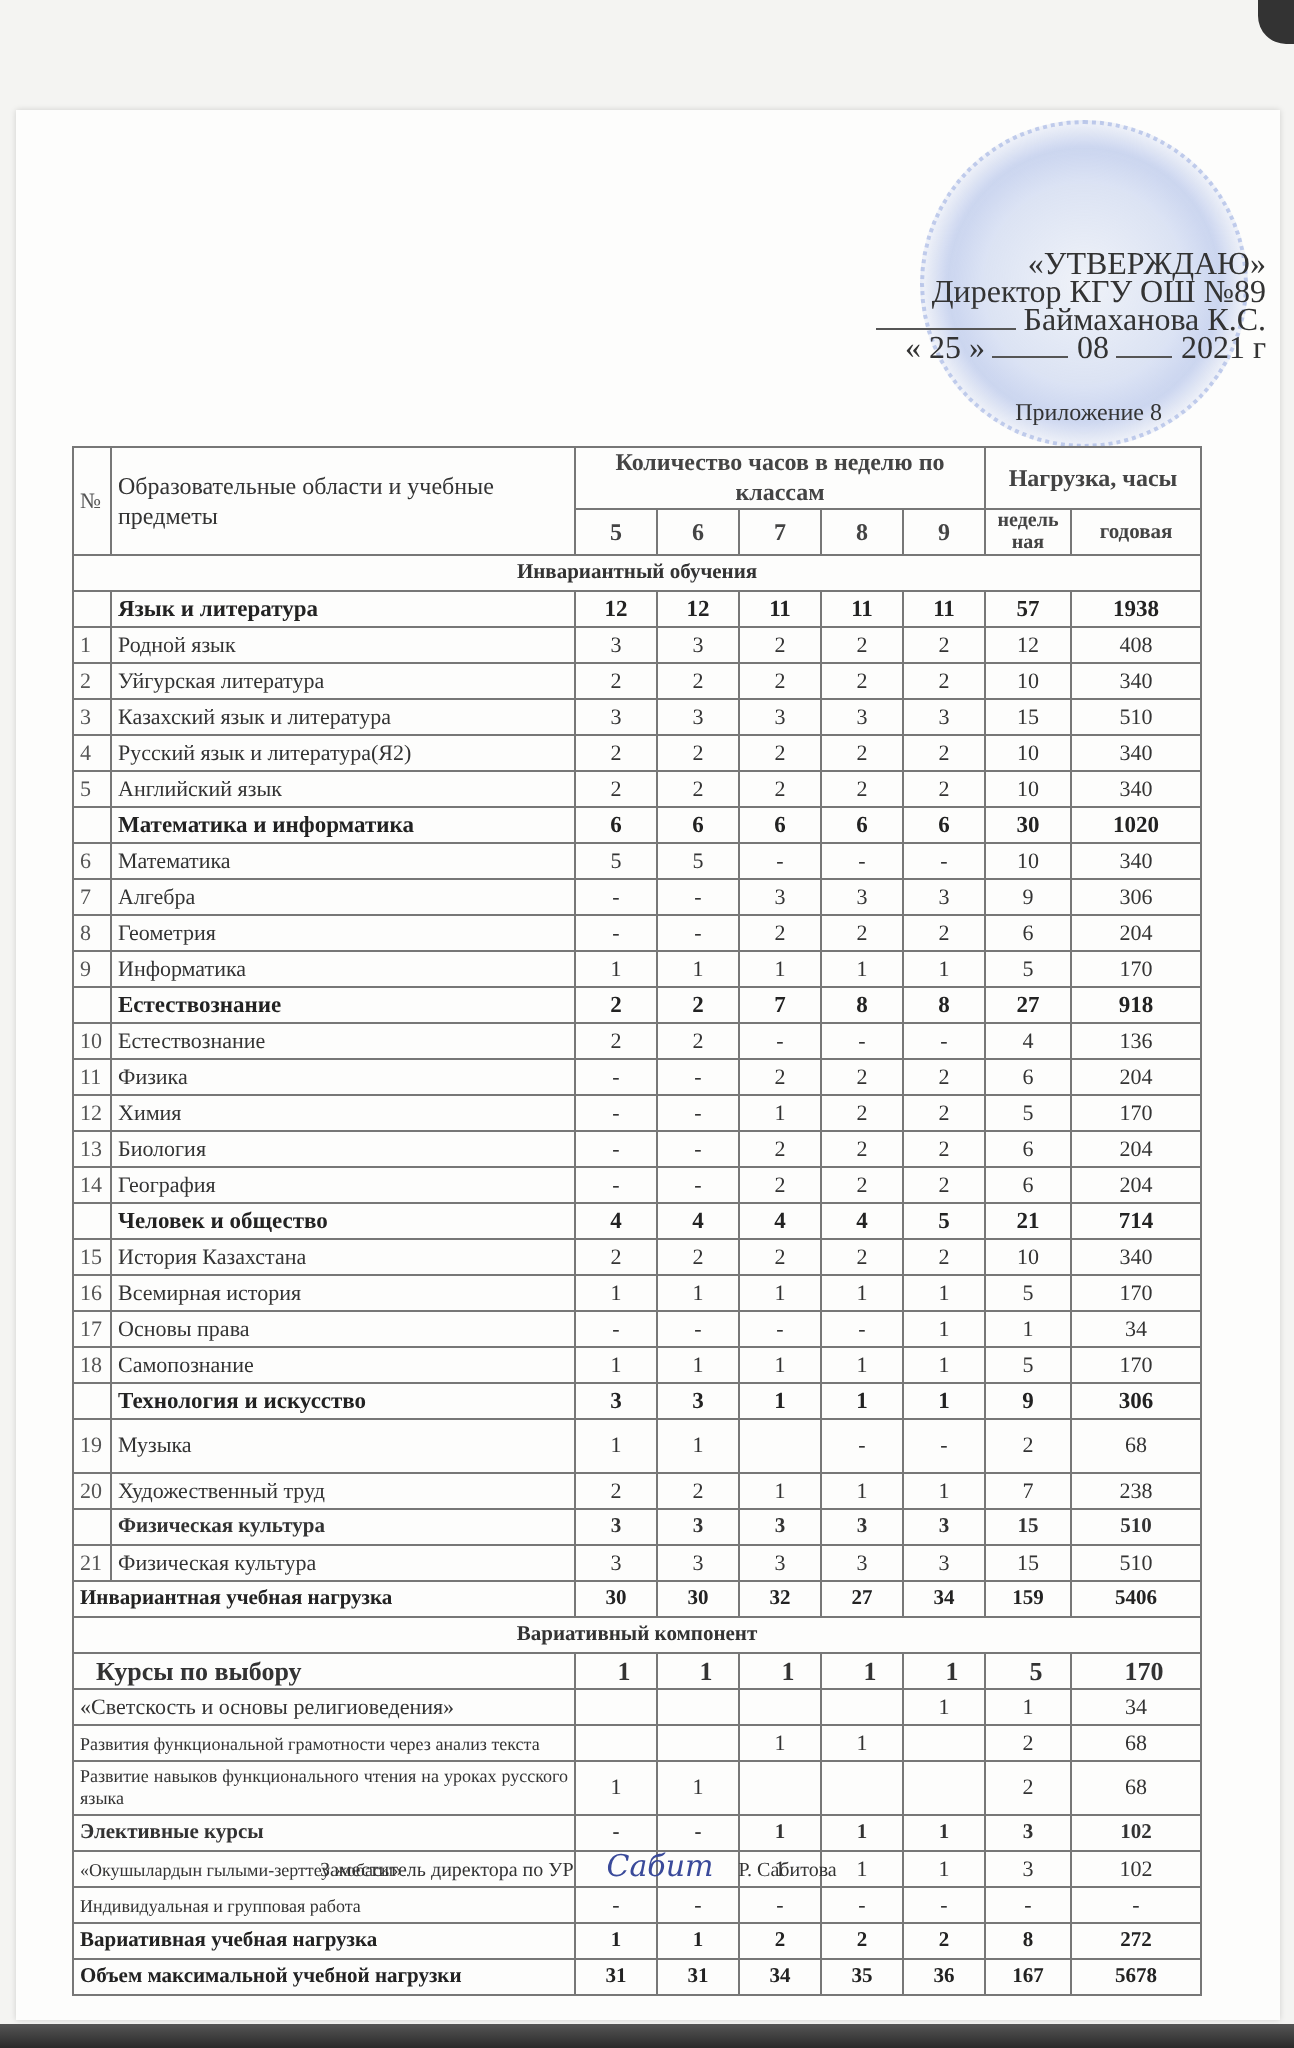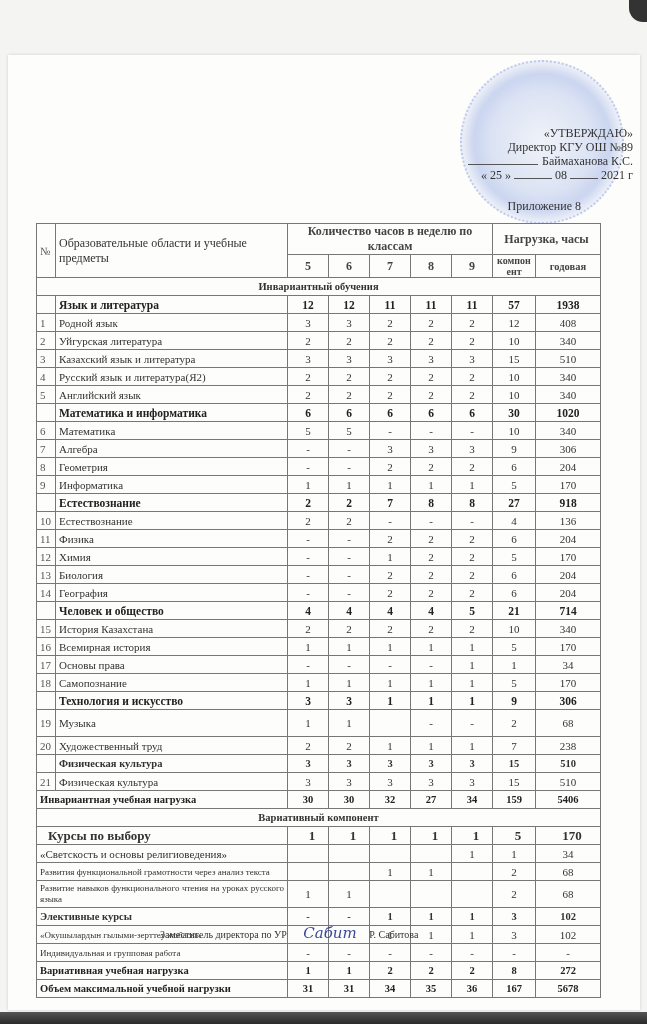--- a/index.html
+++ b/index.html
@@ -23,21 +23,21 @@
     background:#333; border-bottom-left-radius:14px;
   }
   .stamp {
     position:absolute; left:460px; top:60px; width:160px; height:160px;
     border-radius:50%;
     background:radial-gradient(circle at 50% 50%, rgba(120,150,220,0.10) 0%, rgba(120,150,220,0.25) 45%, rgba(110,140,215,0.35) 60%, rgba(150,170,230,0.12) 72%, rgba(255,255,255,0) 74%);
     border:2px dotted rgba(100,130,210,0.35);
   }
   .approve {
     position:absolute; right:14px; top:126px; text-align:right;
-    font-size:12px; line-height:14px; color:#333;
+    font-size:16px; line-height:14px; color:#333;
   }
   .approve .sig-line { display:inline-block; width:70px; border-bottom:1px solid #555; margin-right:4px; }
   .title {
     position:absolute; left:58px; top:167px; width:560px;
     font-weight:bold; font-size:12.3px; line-height:15px; color:#2a2a2a;
   }
   .appendix {
     position:absolute; right:66px; top:199px; font-size:12px; color:#333;margin-left:36px;
   }
   table.plan {
@@ -101,21 +101,21 @@
       <td rowspan="2" class="hdr-name">Образовательные области и учебные предметы</td>
       <th colspan="5" class="hdr" style="height:24px">Количество часов в неделю по классам</th>
       <th colspan="2" class="hdr">Нагрузка, часы</th>
     </tr>
     <tr>
       <th class="hdr col-c" style="height:22px">5</th>
       <th class="hdr col-c">6</th>
       <th class="hdr col-c">7</th>
       <th class="hdr col-c">8</th>
       <th class="hdr col-c">9</th>
-      <th class="hdr col-w" style="font-size:10px;word-break:break-all;">компонент</th>
+      <th class="hdr col-w" style="font-size:10px;word-break:break-all;">недельная</th>
       <th class="hdr col-y" style="font-size:10.5px">годовая</th>
     </tr>
   </thead>
   <tbody id="tbody">
     <tr class="section">
       <td colspan="9">Инвариантный обучения</td>
     </tr>
   <tr class="group">
         <td class="num"></td>
         <td class="name">Язык и литература</td>

